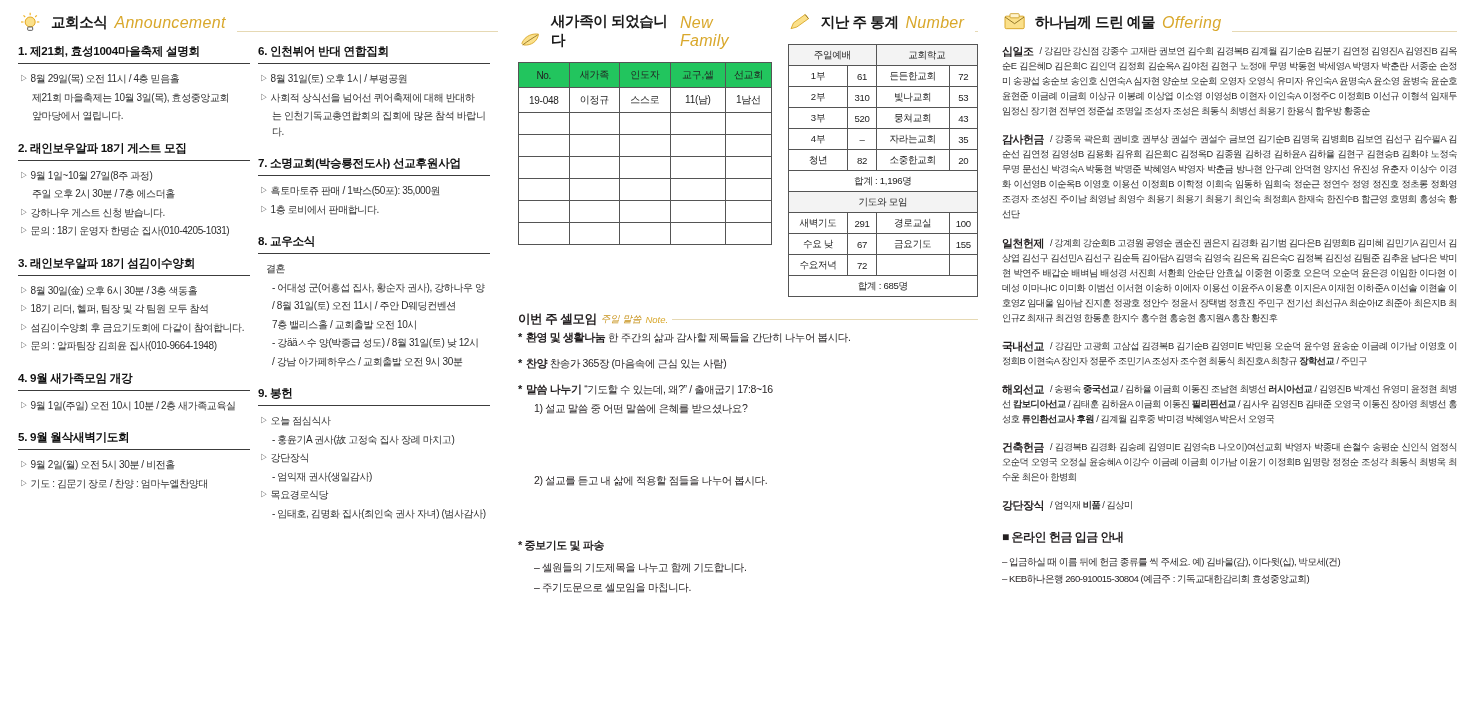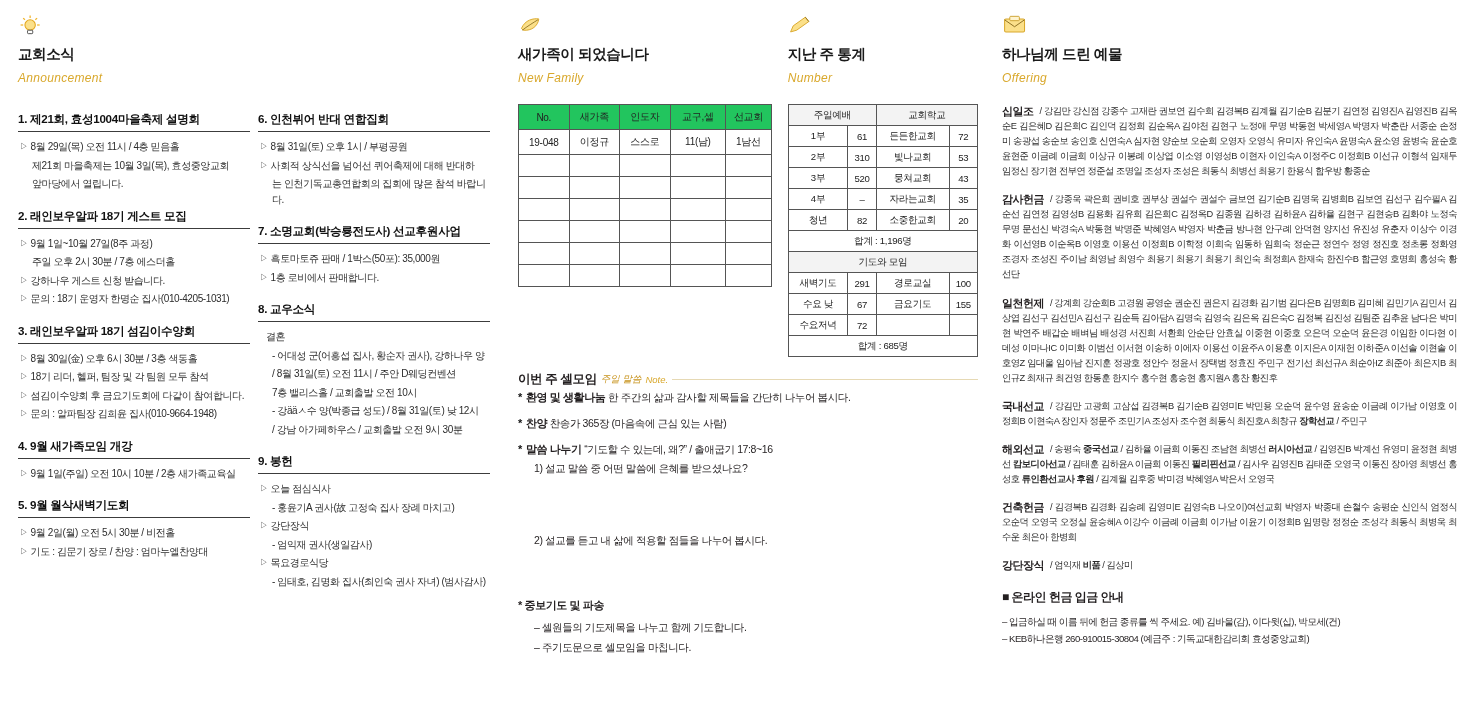--- a/index.html
+++ b/index.html
@@ -9,28 +9,28 @@
     background: #ffffff;
     font-family: "Liberation Sans", sans-serif;
     color: #231f20;
     overflow: hidden;
   }
   .page { display: flex; width: 1475px; height: 720px; padding: 12px 8px 6px 8px; }
 
   
   .col { padding: 0 10px; }
   .col-announce { width: 500px; display: flex; }
-  .col-announce .sub { width: 250px; padding-right: 8px; margin-top: 8px; }
+  .col-announce .sub { width: 250px; padding-right: 8px; }
   .col-mid { width: 480px; }
   .col-offering { width: 495px; padding-left: 14px; }
 
   
-  .sec-head { display: flex; align-items: flex-start; gap: 7px; margin-bottom: 12px; position: relative; flex-direction: column; }
+  .sec-head { display: flex; align-items: flex-end; gap: 7px; margin-bottom: 12px; position: relative; }
   .sec-head .ko { font-size: 14.5px; font-weight: bold; color: #1a1a1a; letter-spacing: -0.4px; }
-  .sec-head .en { font-size: 12px; color: #d9a82c; font-style: italic; letter-spacing: 0.3px; }
+  .sec-head .en { font-size: 16px; color: #d9a82c; font-style: italic; letter-spacing: 0.3px; }
   .sec-head .rule { flex: 1; height: 1px; background: #e6d9b4; margin-left: 4px; }
   .hdr-icon { width: 26px; height: 20px; flex: 0 0 26px; }
 
   
   .item { margin-bottom: 17px; }
   .item-title {
     font-size: 11.6px; font-weight: bold; color: #111; letter-spacing: -0.3px;
     border-bottom: 1px solid #3c3c3c; padding-bottom: 4px; margin-bottom: 7px;
   }
   .line { font-size: 10px; color: #2c2c2c; line-height: 1.55; letter-spacing: -0.4px; margin-bottom: 3px; padding-left: 2px; }

